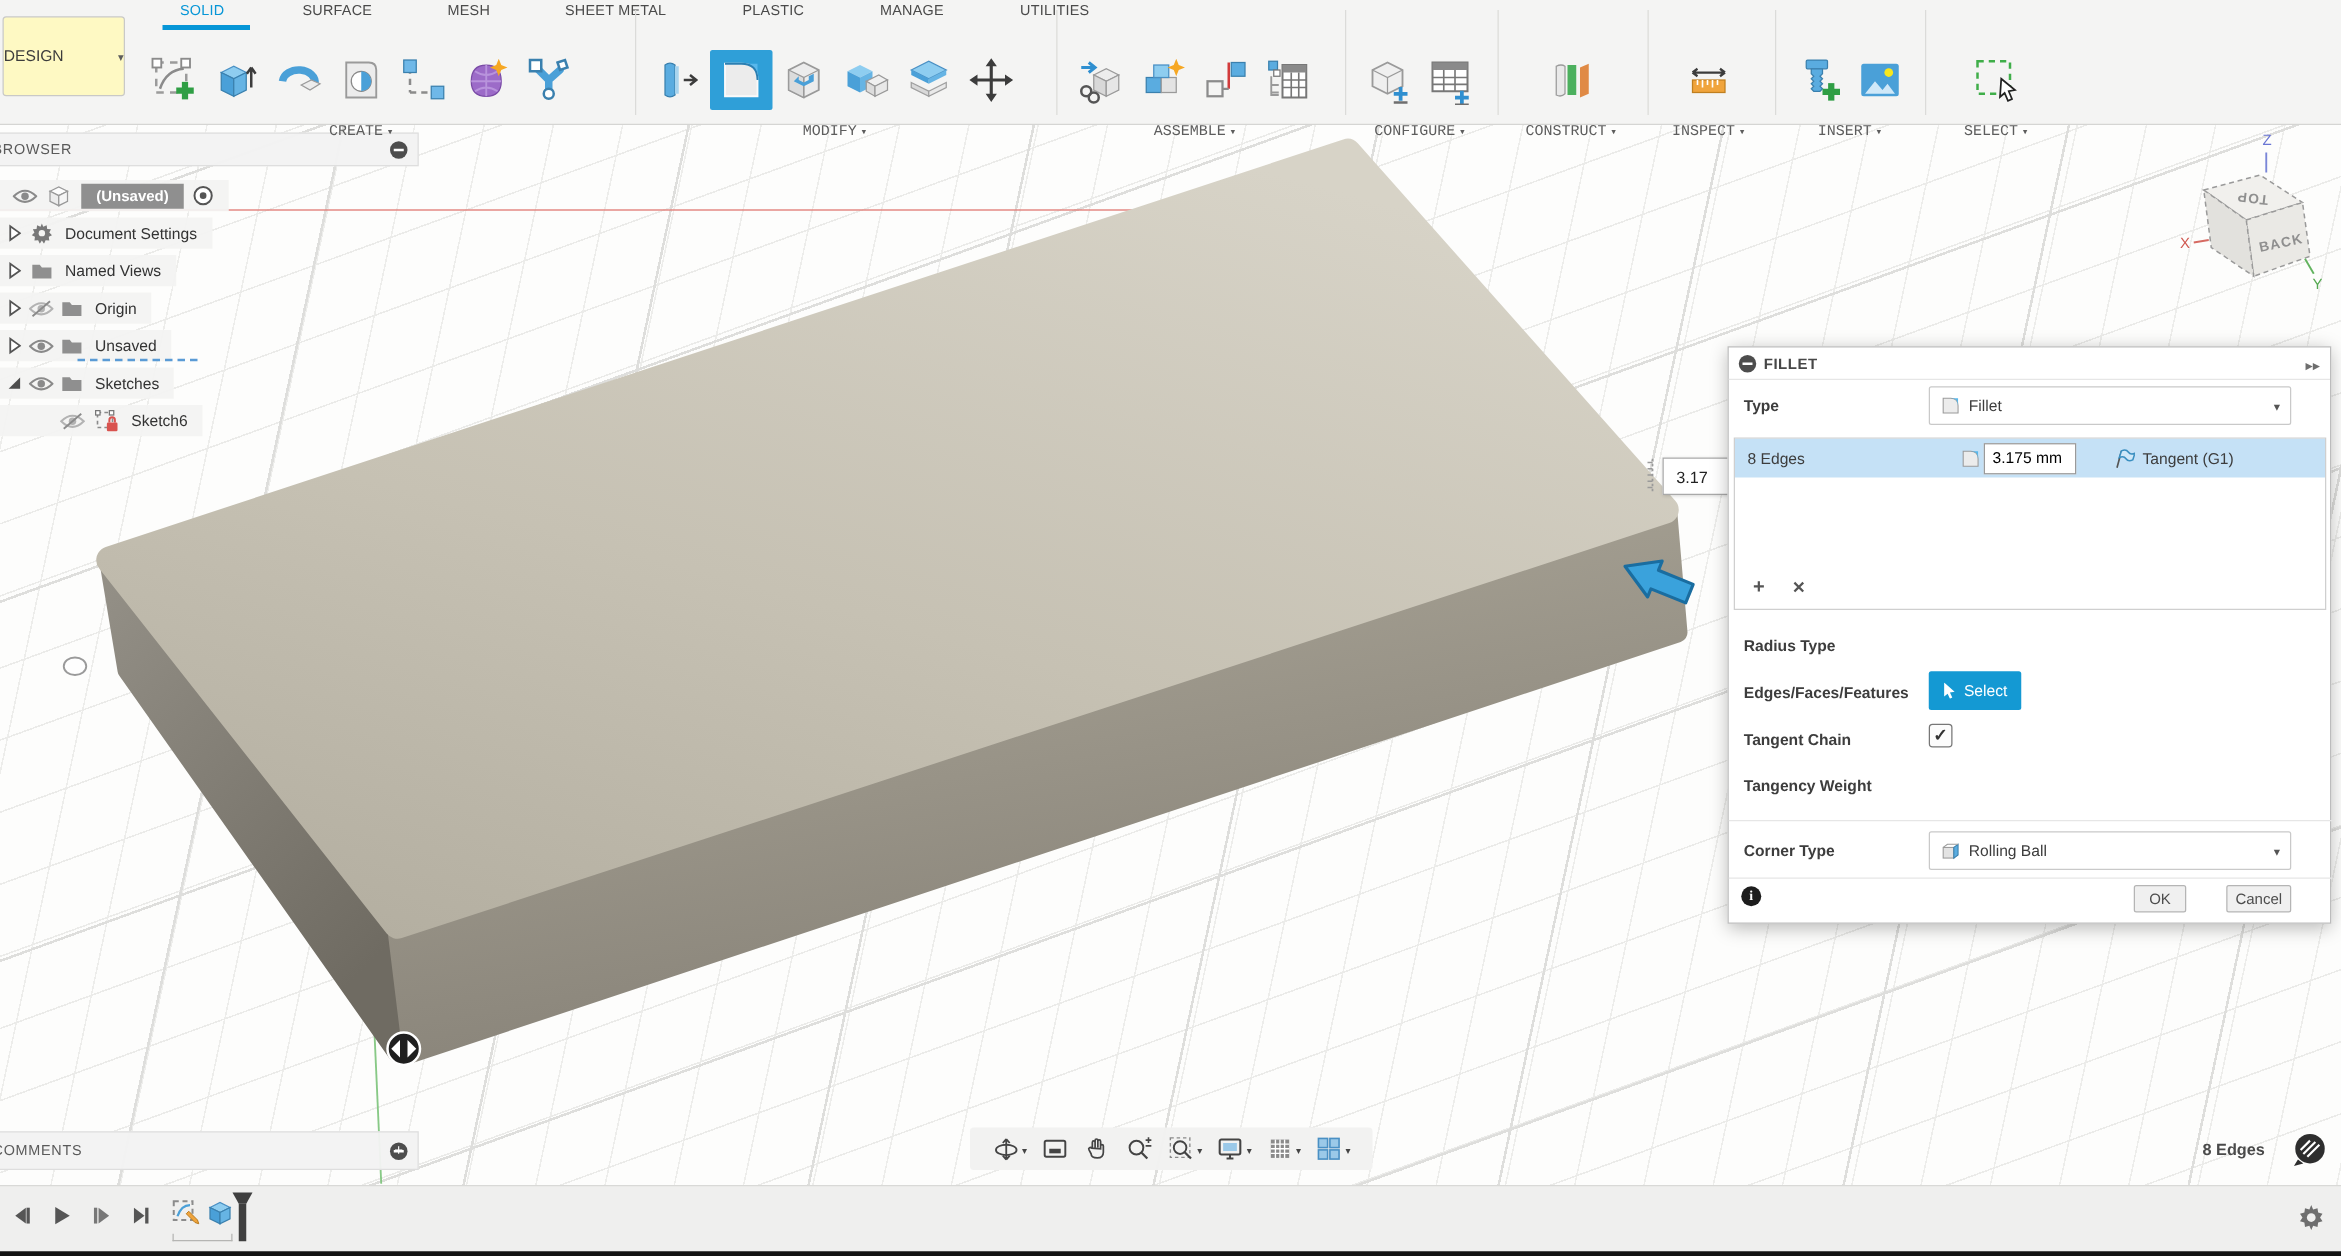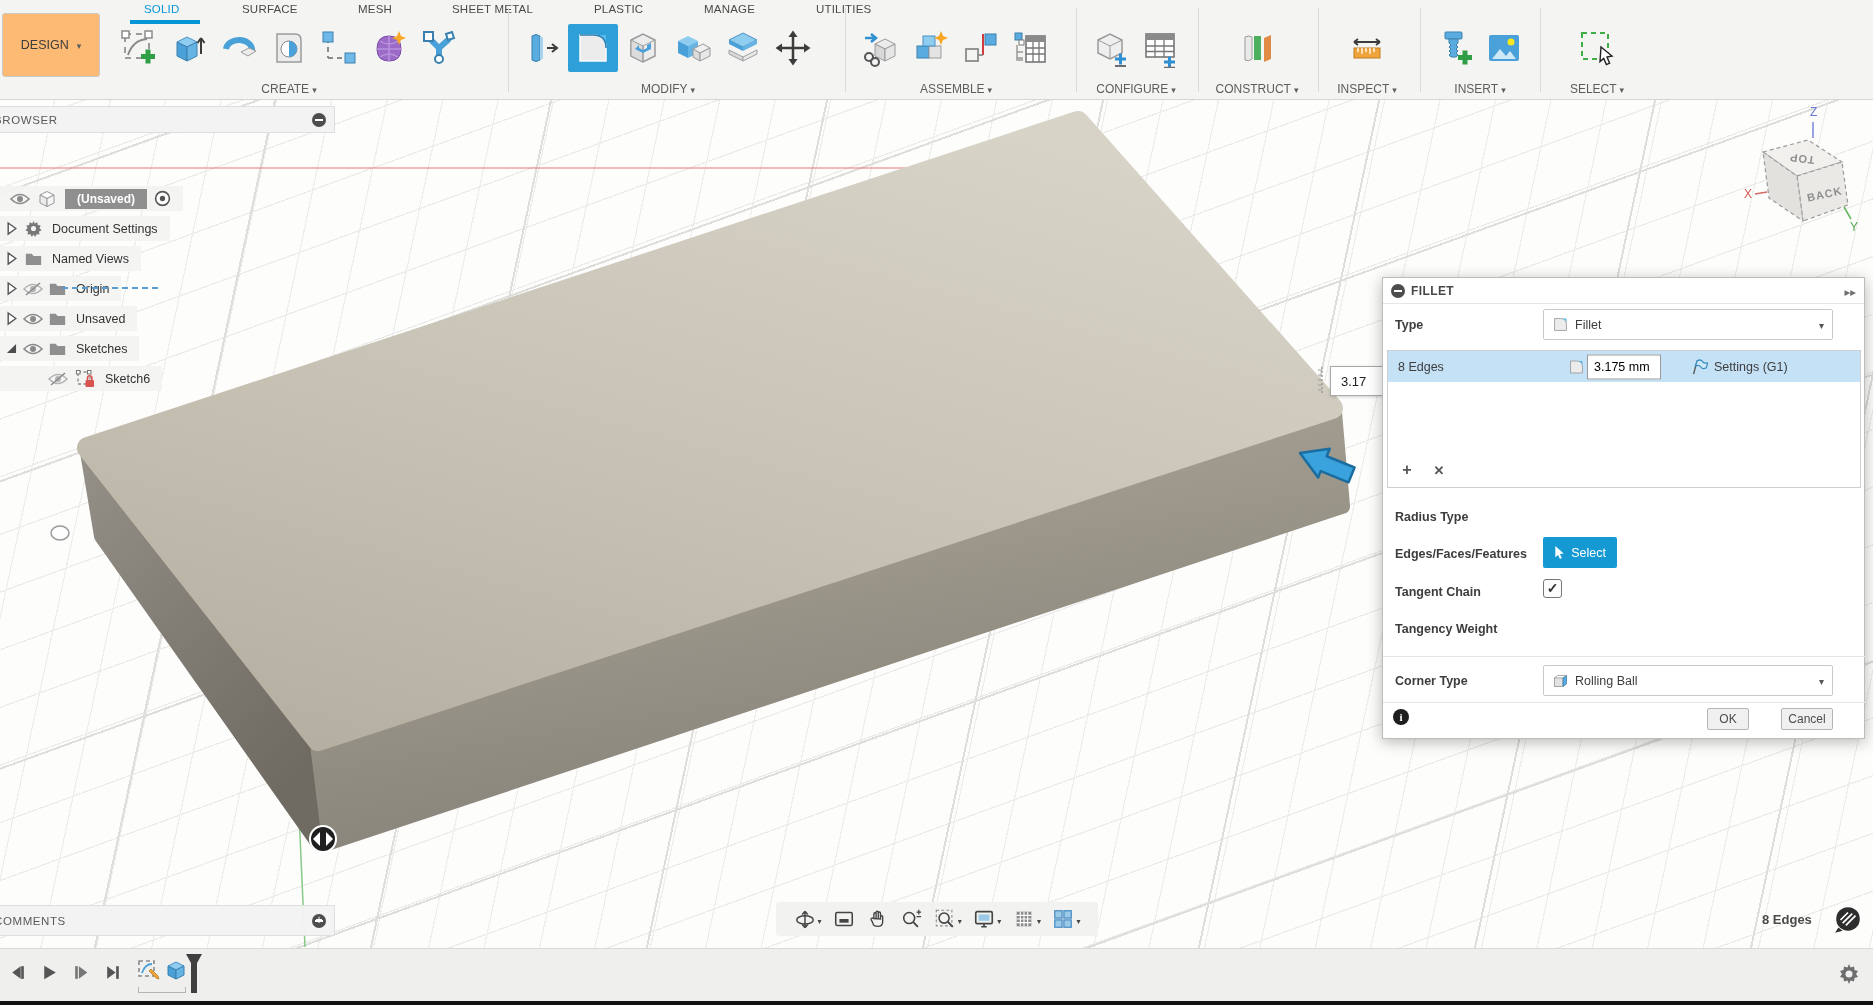--- a/index.html
+++ b/index.html
@@ -4,27 +4,27 @@
 <style>
   * { box-sizing: border-box; margin: 0; padding: 0; }
   html,body { width:1873px; height:1005px; overflow:hidden; background:#fff;
               font-family:"Liberation Sans", sans-serif; position:relative; }
   .abs { position:absolute; }
 
   
   #toolbar { position:absolute; left:0; top:0; width:1873px; height:100px;
              background:#f4f4f3; border-bottom:1px solid #d5d5d3; z-index:6; }
   .design-btn { position:absolute; left:2px; top:13px; width:98px; height:64px;
-                background:#fdba74; border:1px solid #c9c9c7; border-radius:3px;
-                display:flex; align-items:center; justify-content:center; gap:5px;
+                background:#fef9c3; border:1px solid #c9c9c7; border-radius:3px;
+                display:flex; align-items:center; justify-content:space-between; gap:5px;
                 font-size:12.5px; color:#3c3c3c; cursor:default; }
   .tab { position:absolute; top:3px; font-size:11.5px; color:#4a4a4a; letter-spacing:.2px; }
   .tab.active { color:#0696d7; }
   .tab-underline { position:absolute; left:130px; top:20px; width:70px; height:4px; background:#0696d7; }
-  .tgroup { position:absolute; top:24px; height:74px; }
+  .tgroup { position:absolute; top:40px; height:74px;font-family:Liberation Mono, monospace; }
   .ticons { display:flex; align-items:flex-start; justify-content:center; }
   .ticon { width:50px; height:48px; display:flex; align-items:center; justify-content:center; border-radius:2px; }
   .ticon svg { width:40px; height:40px; }
   .ticon.active-tool { background:#2f9fd8; }
   .tlabel { position:absolute; left:0; right:0; bottom:2px; text-align:center;
             font-size:12px; color:#5d5d5d; }
   .vsep { position:absolute; top:8px; height:84px; width:1px; background:#dbdbd9; }
   .caret::after { content:"▾"; font-size:9px; color:#5d5d5d; margin-left:3px; }
 
   
@@ -42,21 +42,21 @@
              background:rgba(243,243,242,.96); border:1px solid #dedede;
              display:flex; align-items:center; z-index:3; }
   .btitle { font-size:11.5px; color:#5a5a5a; letter-spacing:.6px; margin-left:3px; }
   .dot-btn { width:14px; height:14px; border-radius:50%; background:#4d4d4d; position:relative; margin-left:auto; margin-right:8px; }
   .dot-btn::after { content:""; position:absolute; left:3px; top:6px; width:8px; height:2px; background:#fff; }
   .dot-btn.plus::after { content:""; }
   .dot-btn.plus::before { content:"+"; position:absolute; left:0; top:-1px; width:14px; text-align:center;
                           color:#fff; font-size:12px; line-height:15px; }
   .brow { position:absolute; display:flex; align-items:center; height:25px;
           background:rgba(243,243,242,.94); padding-right:12px;
-          font-size:12.5px; color:#333; z-index:3;margin-top:42px; }
+          font-size:12.5px; color:#333; z-index:3; }
   .brow .lab { margin-left:10px; }
   .pill { background:#8f8f8f; color:#fff; font-weight:bold; font-size:12px;
           padding:3px 12px; margin-left:8px; }
   .bodies-underline { position:absolute; left:62px; top:287px; width:96px;
                       border-bottom:2px dashed #5a9bd5; z-index:3; }
   .i16 { width:17px; height:17px; flex:0 0 auto; }
   .i20 { width:20px; height:20px; flex:0 0 auto; }
 
   
   .dim-group { position:absolute; left:1314px; top:366px; display:flex; align-items:center; z-index:2; }
@@ -656,21 +656,21 @@
       <span style="left:10px">8 Edges</span>
       <svg style="left:180px" width="17" height="17" viewBox="0 0 20 20">
           <path d="M3 17 V3 H10 Q17 3 17 10 V17 Z" fill="#ececec" stroke="#9a9a9a"></path>
           <path d="M10 3 Q17 3 17 10 L17 3 Z" fill="#59b8ec"></path>
         </svg>
       <input style="left: 199px; width: 74px; height: 25px; border: 1px solid rgb(154, 154, 154); padding: 0px 6px; font-size: 12.5px; font-family: &quot;Liberation Sans&quot;, sans-serif;" value="3.175 mm">
       <svg style="left:302px" width="18" height="18" viewBox="0 0 20 20">
           <path d="M4 18 L8 3" stroke="#555" stroke-width="1.5"></path>
           <path d="M8 3 q4 -2 6 1 t6 1 l-2 6 q-4 2 -6 -1 t-6 -1 Z" fill="#cfe8f8" stroke="#3a8fc0" stroke-width="1.4"></path>
         </svg>
-      <span style="left:326px">Settings (G1)</span>
+      <span style="left:326px">Tangent (G1)</span>
     </div>
     <span class="listbtn plusg" style="left:10px; bottom:8px"></span>
     <span class="listbtn xg" style="left:42px; bottom:8px"></span>
   </div>
 
   <span class="dlabel" style="top:232px">Radius Type</span>
 
   <span class="dlabel" style="top:269px">Edges/Faces/Features</span>
   <div class="select-btn" style="top:259px">
     <svg width="11" height="13" viewBox="0 0 11 14">

